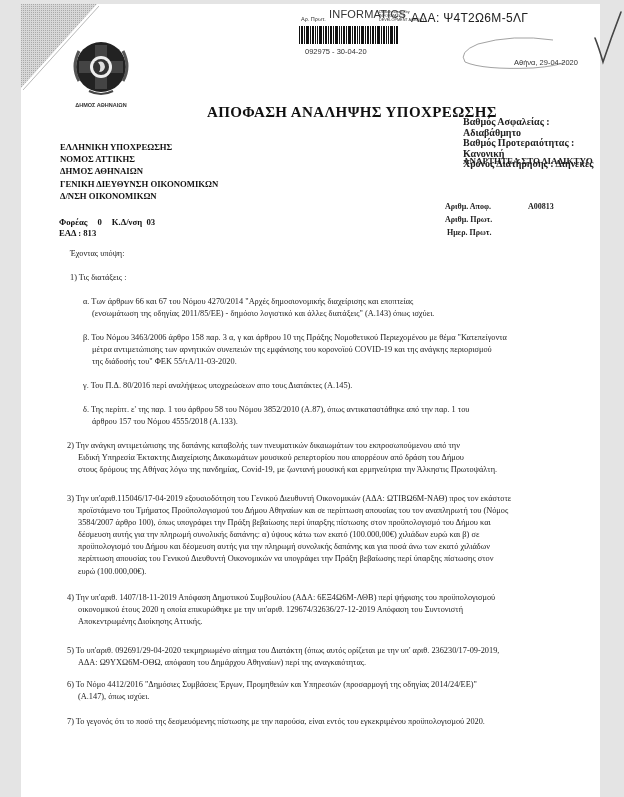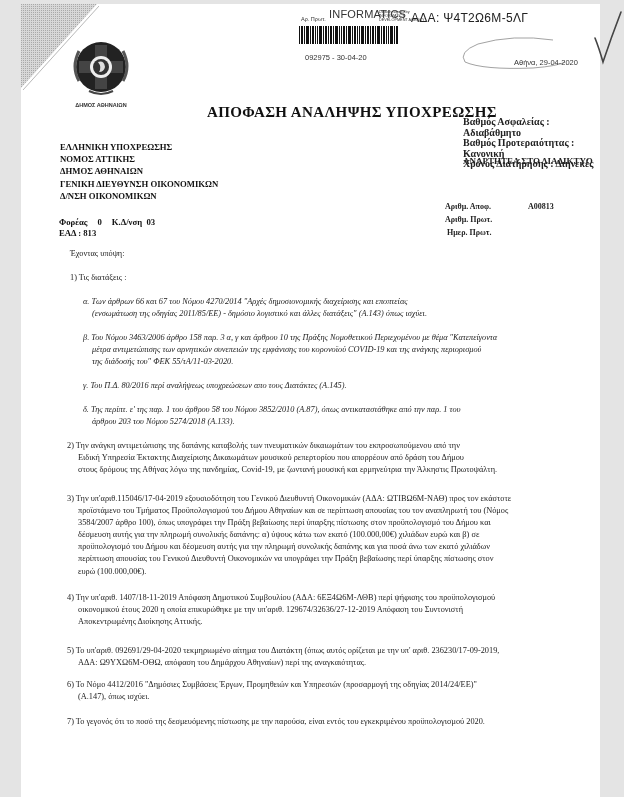--- a/index.html
+++ b/index.html
@@ -25,21 +25,21 @@
     font-family:"Liberation Sans", sans-serif; font-size:5.5px; font-weight:bold; color:#333;
   }
   .stamp {
     position:absolute; left:278px; top:4px; width:120px; height:50px;
     font-family:"Liberation Sans", sans-serif;
   }
   .stamp .barcode { position:absolute; left:0; top:18px; width:100px; height:18px; }
   .stamp .informatics { position:absolute; left:30px; top:0; font-size:11px; color:#333; letter-spacing:.2px; }
   .stamp .ar { position:absolute; left:2px; top:8px; font-size:5.5px; color:#333; }
   .stamp .signed { position:absolute; left:80px; top:2px; font-size:3.8px; line-height:4.2px; color:#333; width:48px; }
-  .stamp .barcode-num { position:absolute; left:6px; top:45px; font-size:7.5px; color:#333; }
+  .stamp .barcode-num { position:absolute; left:6px; top:39px; font-size:7.5px; color:#333; }
   .ada {
     position:absolute; left:390px; top:7px;
     font-family:"Liberation Sans", sans-serif; font-size:12px; color:#222; letter-spacing:.3px;
   }
   .sig-ellipse { position:absolute; left:432px; top:28px; width:120px; height:40px; }
   .athens-date {
     position:absolute; left:493px; top:54px;
     font-family:"Liberation Sans", sans-serif; font-size:7.5px; color:#333;
   }
   .checkmark { position:absolute; left:572px; top:6px; width:30px; height:55px; }
@@ -69,21 +69,21 @@
     position:absolute; left:424px; top:196px;
     font-size:8px; font-weight:bold; line-height:13px; color:#222;
   }
   .refs .val { position:absolute; left:83px; top:0; }
 
   .body {
     position:absolute; left:33px; top:244px; width:560px;
     font-size:8.3px; line-height:12.1px; color:#222;
   }
   .p { position:absolute; left:0;margin-left:16px; }
-  .sub { position:absolute;font-style:italic; }
+  .sub { position:absolute; }
 </style>
 </head>
 <body>
 
 <div class="page">
 
   <svg class="corner-fold" viewBox="0 0 78 86">
     <defs>
       <pattern id="dots" width="2" height="2" patternUnits="userSpaceOnUse">
         <rect width="2" height="2" fill="#d8d8d8"></rect>
@@ -213,21 +213,21 @@
     <div class="sub" style="left:29px;top:84px">
       <div>β. Του Νόμου 3463/2006 άρθρο 158 παρ. 3 α, γ και άρθρου 10 της Πράξης Νομοθετικού Περιεχομένου με θέμα "Κατεπείγοντα</div>
       <div style="padding-left:9px">μέτρα αντιμετώπισης των αρνητικών συνεπειών της εμφάνισης του κορονοϊού COVID-19 και της ανάγκης περιορισμού</div>
       <div style="padding-left:9px">της διάδοσής του" ΦΕΚ 55/τΑ/11-03-2020.</div>
     </div>
 
     <div class="sub" style="left:29px;top:132px">γ. Του Π.Δ. 80/2016 περί αναλήψεως υποχρεώσεων απο τους Διατάκτες (Α.145).</div>
 
     <div class="sub" style="left:29px;top:156px">
       <div>δ. Της περίπτ. ε' της παρ. 1 του άρθρου 58 του Νόμου 3852/2010 (Α.87), όπως αντικαταστάθηκε από την παρ. 1 του</div>
-      <div style="padding-left:9px">άρθρου 203 του Νόμου 5274/2018 (Α.133).</div>
+      <div style="padding-left:9px">άρθρου 157 του Νόμου 4555/2018 (Α.133).</div>
     </div>
 
     <div class="p" style="top:192px;left:-3px">
       <div>2) Την ανάγκη αντιμετώπισης της δαπάνης καταβολής των πνευματικών δικαιωμάτων του εκπροσωπούμενου από την</div>
       <div style="padding-left:11px">Ειδική Υπηρεσία Έκτακτης Διαχείρισης Δικαιωμάτων μουσικού ρεπερτορίου που απορρέουν από δράση του Δήμου</div>
       <div style="padding-left:11px">στους δρόμους της Αθήνας λόγω της πανδημίας, Covid-19, με ζωντανή μουσική και ερμηνεύτρια την Άλκηστις Πρωτοψάλτη.</div>
     </div>
 
     <div class="p" style="top:245px;left:-3px">
       <div>3) Την υπ'αριθ.115046/17-04-2019 εξουσιοδότηση του Γενικού Διευθυντή Οικονομικών (ΑΔΑ: ΩΤΙΒΩ6Μ-ΝΑΘ) προς τον εκάστοτε</div>

